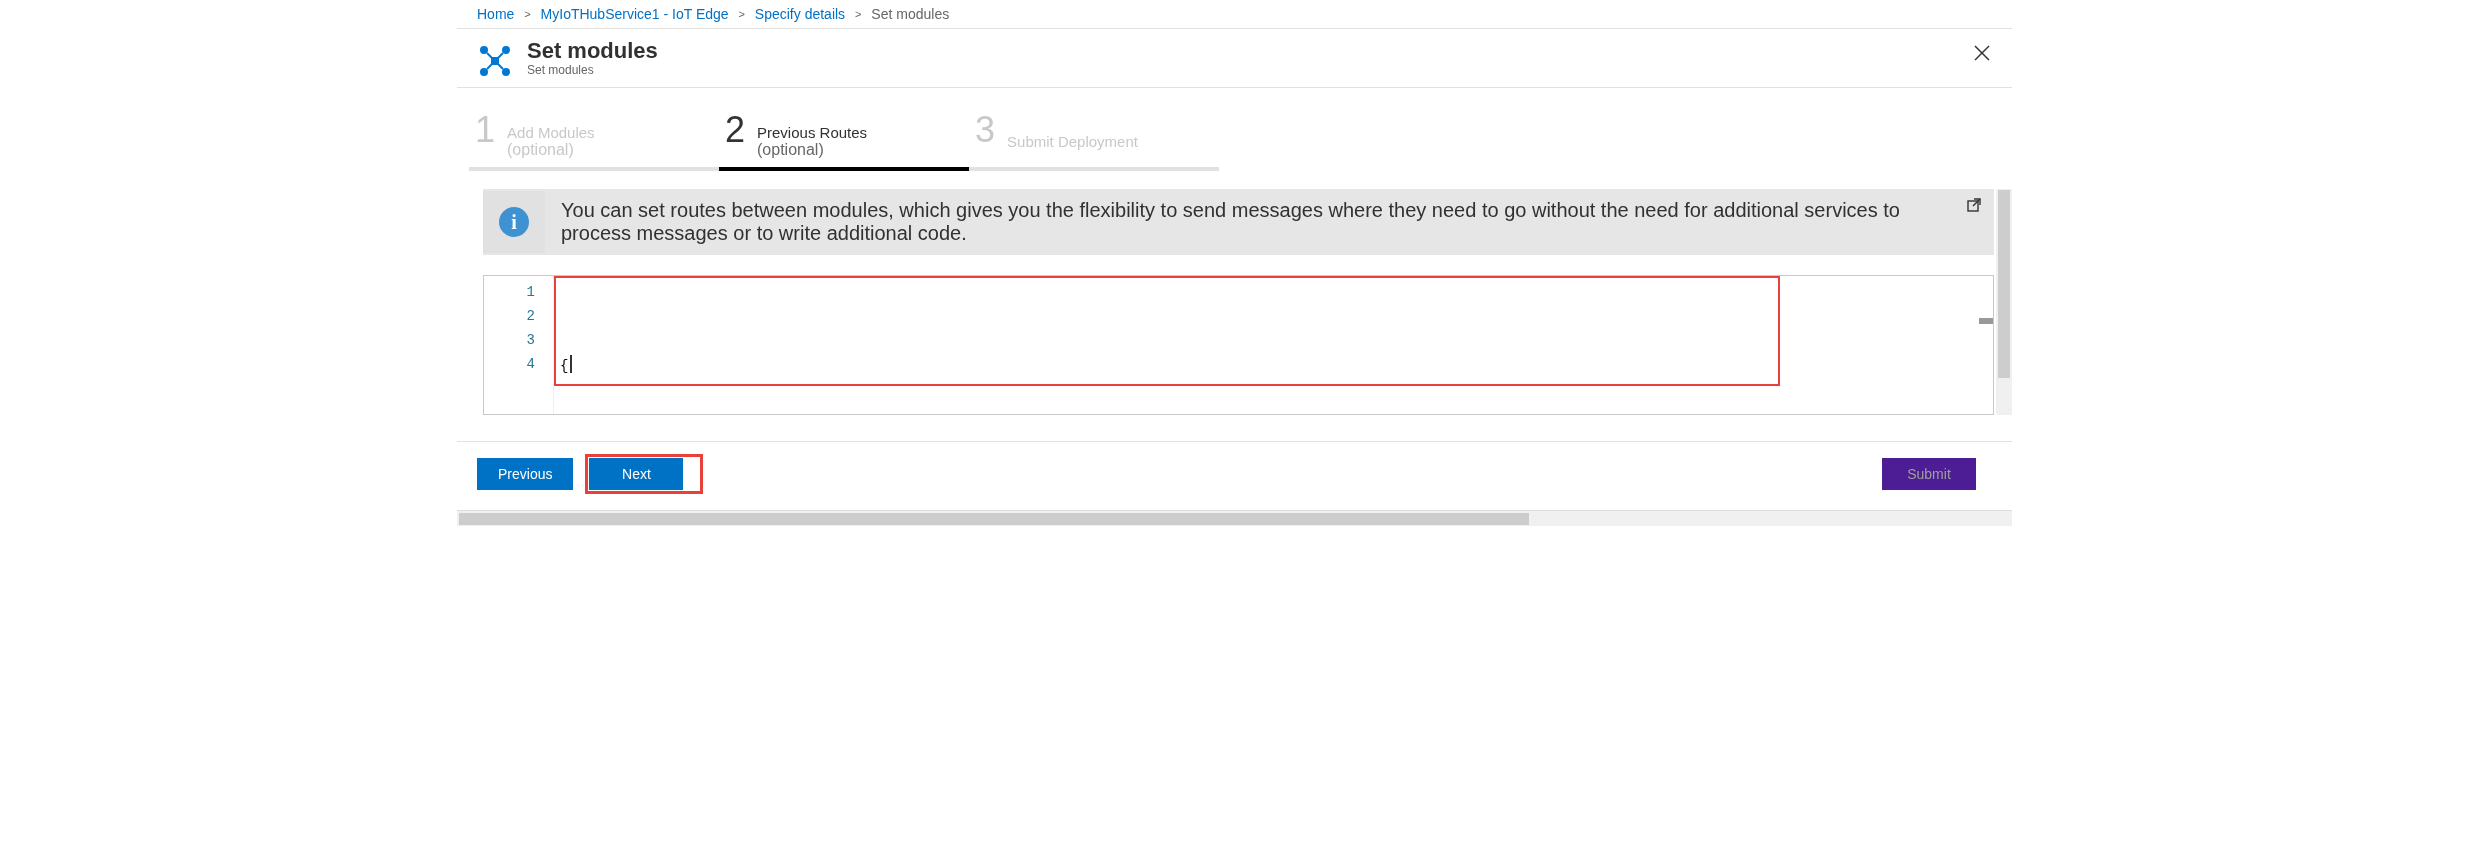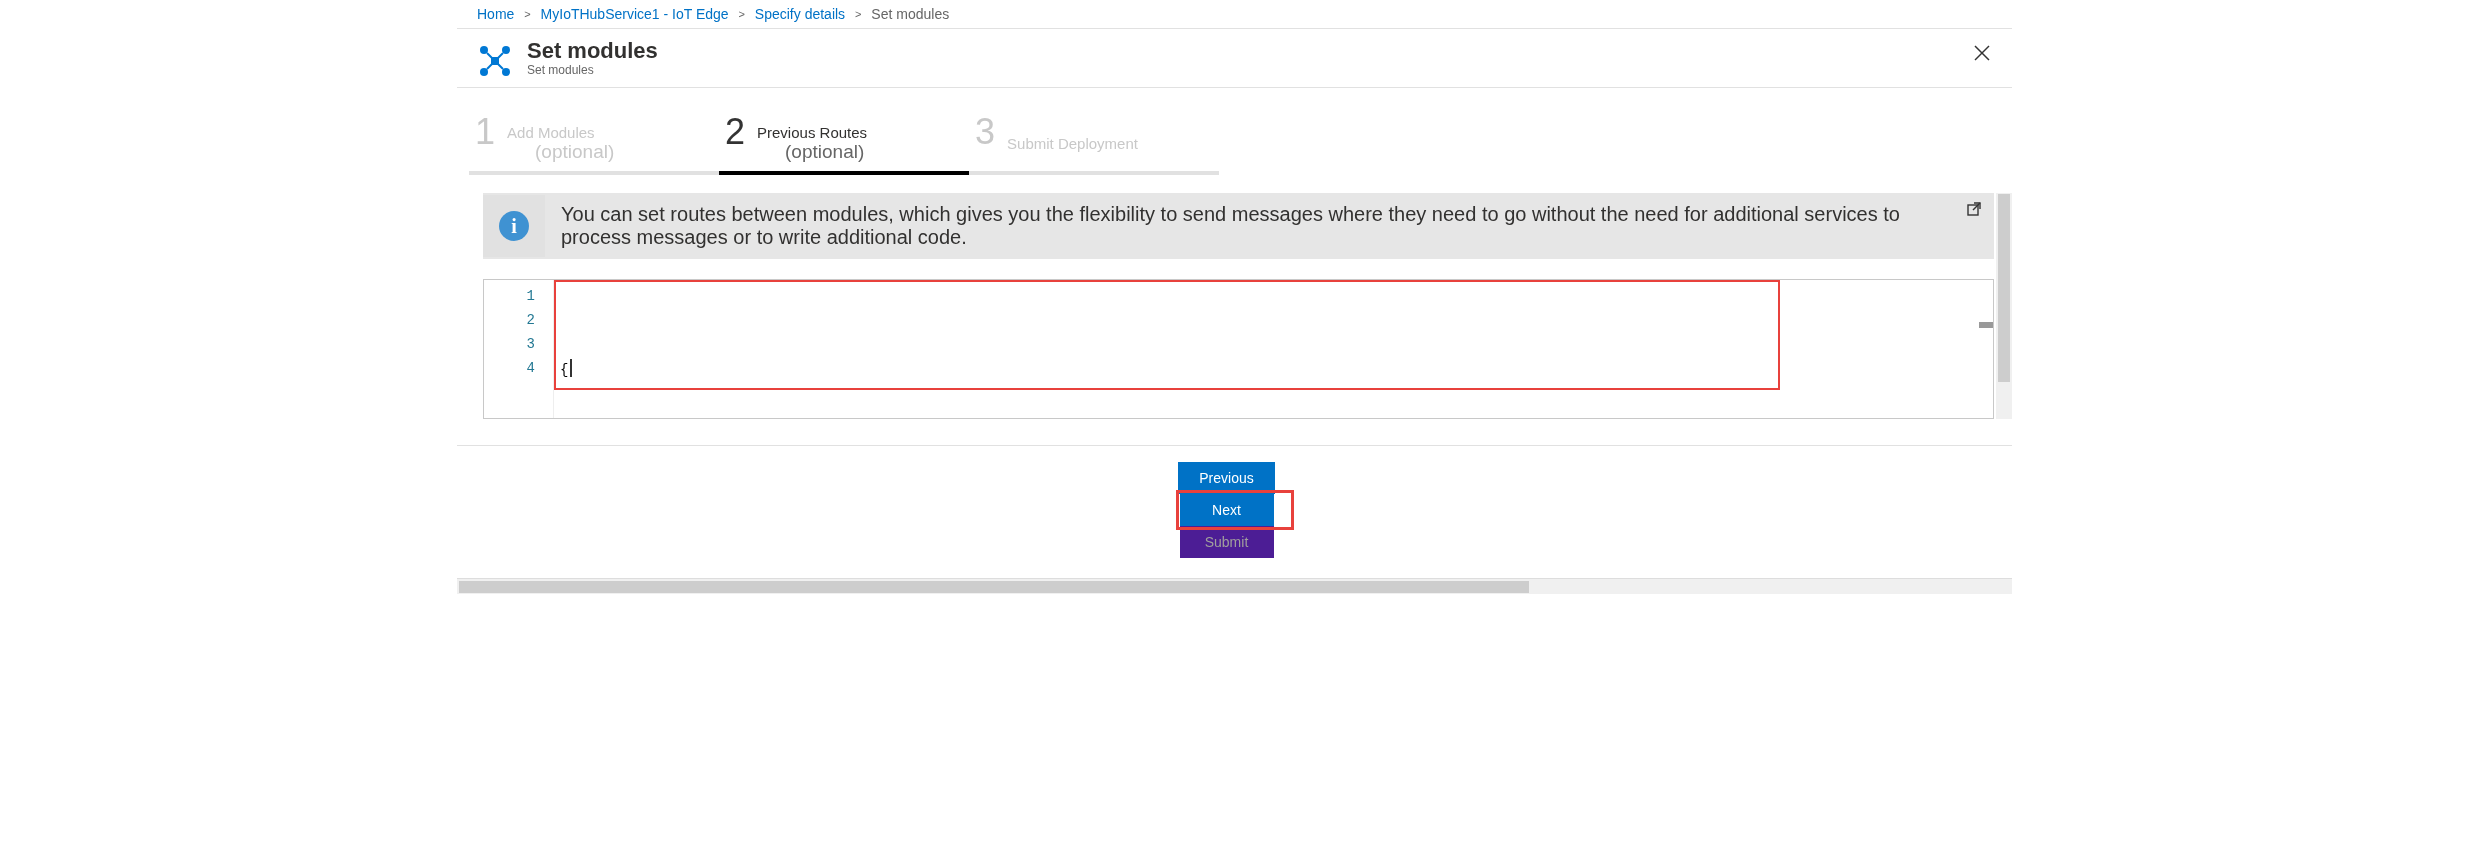--- a/index.html
+++ b/index.html
@@ -22,21 +22,21 @@
   .close-btn { font-size: 22px; line-height: 1; color: #333; cursor: pointer; padding: 4px 8px; }
 
   
   .stepper { display: flex; padding: 12px 12px 0; }
   .step { display: flex; align-items: center; padding: 0 20px 8px 6px; border-bottom: 4px solid #e1e1e1; min-width: 250px; }
   .step.inactive .num, .step.inactive .labels { color: #c8c8c8; }
   .step.active { border-bottom-color: #000; }
   .step .num { font-size: 36px; font-weight: 300; line-height: 1; margin-right: 12px; color: #666; }
   .step.active .num { color: #333; }
   .step .labels .title { font-size: 15px; margin-top: 24px; }
-  .step .labels .opt { font-size: 19px; color: #666; margin-left: 28px; }
+  .step .labels .opt { font-size: 16px; color: #666; }
   .step.inactive .labels .opt { color: #c8c8c8; }
 
   
   .body-wrap { position: relative; padding: 0 6px; }
   .inner-pane { margin: 18px 12px 0 20px; position: relative; }
 
   
   .info-bar { display: flex; align-items: center; background: #e6e6e6; margin-bottom: 20px; position: relative; }
   .info-icon-cell { width: 62px; height: 62px; display: flex; align-items: center; justify-content: center; background: #e1e1e1; }
   .info-icon-circle { width: 30px; height: 30px; border-radius: 50%; background: #3F92D2; color: #fff; font-family: Georgia, serif; font-size: 20px; font-weight: bold; display: flex; align-items: center; justify-content: center; }
@@ -51,21 +51,21 @@
   .code-line { height: 24px; }
   .code-highlight-box { position: absolute; border: 2px solid #e8413c; pointer-events: none; }
   .editor-code-box { left: 0px; top: 0px; width: 1226px; height: 110px; }
   .next-btn-box { pointer-events: none; border: 3px solid #e8413c; }
   .minimap-mark { position:absolute; right:0; top:42px; width:14px; height:6px; background:#999; }
 
   .tok-brace { color: #000; }
   .cursor-caret { display:inline-block; width:2px; height:18px; background:#333; transform:translateY(3px); margin-left:2px; }
 
   
-  .footer { border-top: 1px solid #e1e1e1; margin-top: 26px; padding: 16px 20px 20px; display: flex; align-items: center; flex-direction: column; }
+  .footer { border-top: 1px solid #e1e1e1; margin-top: 26px; padding: 16px 20px 20px; display: flex; align-items: center; }
   .btn { display: inline-flex; align-items:center; justify-content:center; height: 32px; min-width: 94px; padding: 0 20px; font-size: 14px; border: 1px solid transparent; cursor: pointer; margin-right: 16px; }
   .btn-primary { background: #0072c6; color: #fff; }
   .btn-disabled { background: #4c1d95; color: #a19f9d; cursor: default; }
   .next-wrap { position: relative; display:inline-block; }
   .next-wrap .code-highlight-box { left:-4px; top:-4px; right:-4px; bottom:-4px; width:auto; height:auto; }
 
   
   .hscroll { height: 16px; background: #f0f0f0; border-top: 1px solid #ddd; position: relative; }
   .hscroll .thumb { position: absolute; left: 2px; top: 2px; height: 12px; background: #cdcdcd; }
   .hscroll .thumb.left { width: 1070px; }

